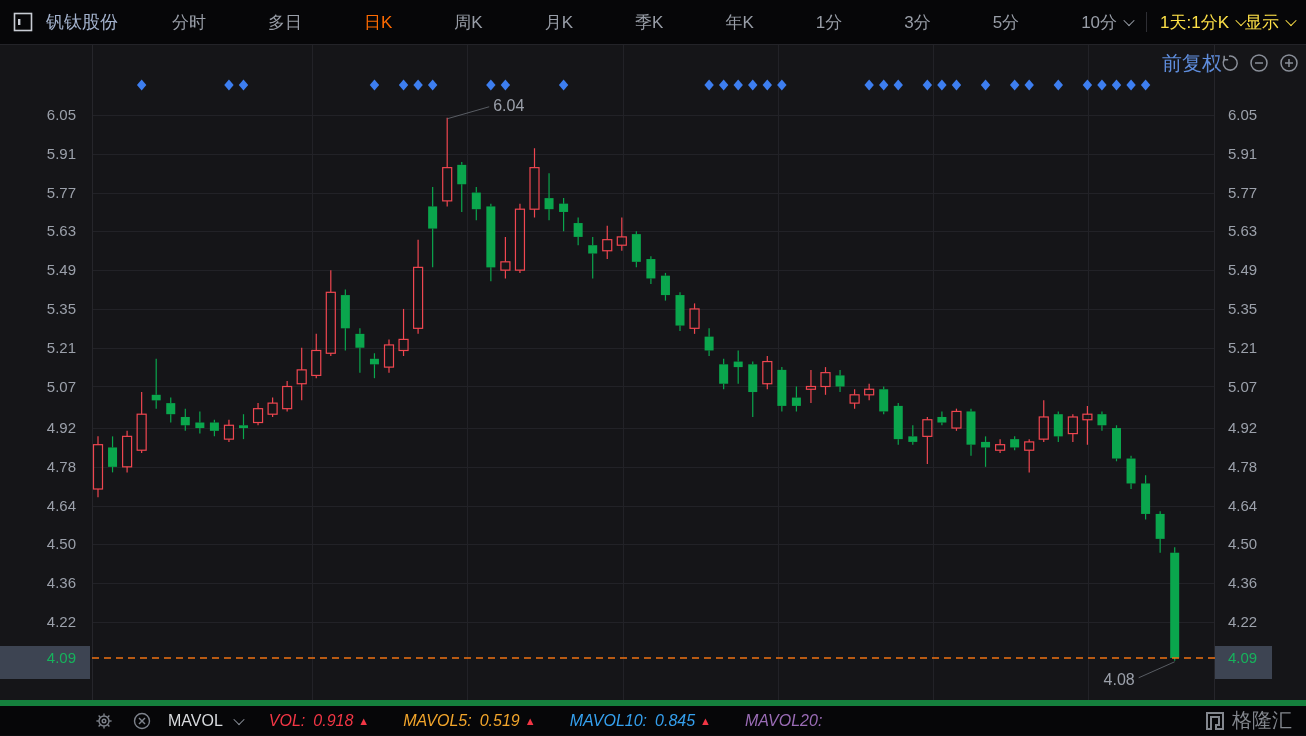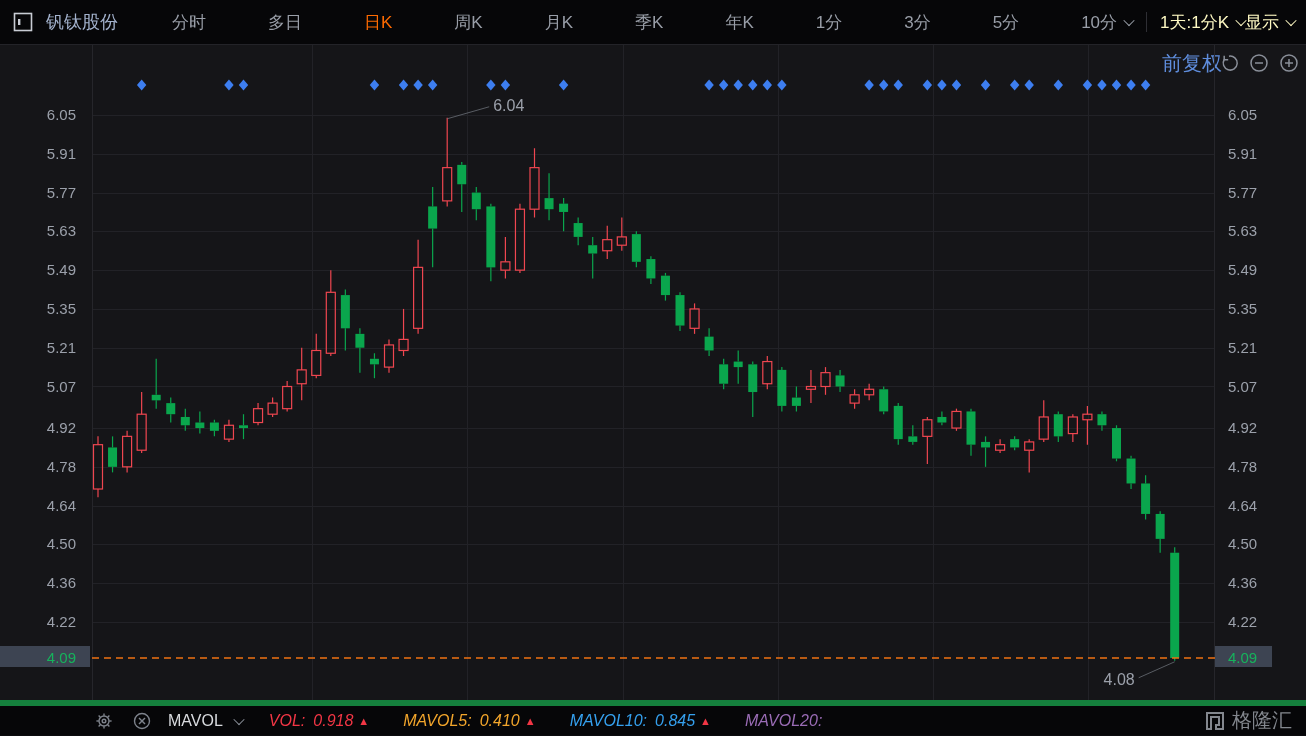--- a/index.html
+++ b/index.html
@@ -7,32 +7,32 @@
 
   
   .toolbar{height:45px;background:#060608;border-bottom:1px solid #232328;display:flex;align-items:center;padding:0 8px 0 10px;box-sizing:border-box;color:#999ea8;font-size:17px;white-space:nowrap;}
   .toolbar .icon-btn{display:inline-flex;align-items:center;justify-content:center;width:26px;height:26px;color:#8a8f99;cursor:pointer;flex:0 0 auto;}
   .stock-name{color:#a3b2cd;font-size:18px;margin:0 22px 0 10px;}
   .tab-row{display:flex;align-items:center;gap:30px;}
   .tab{cursor:pointer;color:#999ea8;display:inline-flex;align-items:center;margin-left:32px;}
   .chev{width:7px;height:7px;border-right:1.5px solid currentColor;border-bottom:1.5px solid currentColor;transform:rotate(45deg) translate(-1px,-1px);display:inline-block;margin-left:8px;}
   .vdiv{width:1px;height:20px;background:#2e2e34;margin:0 13px;flex:0 0 auto;}
   .tb-right{margin-left:auto;display:flex;align-items:center;gap:14px;}
-  .tb-text{color:#fef9c3;display:inline-flex;align-items:center;cursor:pointer;}
+  .tb-text{color:#fde047;display:inline-flex;align-items:center;cursor:pointer;}
   .vs-f10{font-size:18px;letter-spacing:1px;color:#9aa0ab;display:flex;align-items:center;gap:12px;}
 
   
   .chart-section{position:relative;height:655px;background:#151518;}
   .adjust-row{position:absolute;top:5px;right:84px;font-size:20px;color:#5f8ddc;cursor:pointer;}
   .zoom-ctrls{position:absolute;top:7px;right:6px;display:flex;align-items:center;gap:8px;color:#8a8f99;}
   .zoom-ctrls .icon-btn{width:22px;height:22px;display:inline-flex;align-items:center;justify-content:center;cursor:pointer;}
   .axis-label{position:absolute;font-size:15px;color:#9ba0aa;height:20px;line-height:20px;}
   .axis-label.left{left:0;width:76px;text-align:right;}
   .axis-label.right{left:1228px;}
-  .price-badge{position:absolute;top:601px;height:21px;line-height:24px;background:#3d4452;font-size:15px;box-sizing:border-box;}
+  .price-badge{position:absolute;top:601px;height:33px;line-height:24px;background:#3d4452;font-size:15px;box-sizing:border-box;}
   .price-badge.left{left:0;width:90px;text-align:right;padding-right:14px;}
   .price-badge.right{left:1215px;width:57px;padding-left:13px;}
   #plot{position:absolute;left:92px;top:0;}
 
   
   .bottom-bar{height:35px;background:#060608;border-top:6px solid #15803d;display:flex;align-items:center;padding-left:92px;box-sizing:border-box;font-size:16px;color:#d9dbdf;white-space:nowrap;}
   .bottom-bar .icon-btn{display:inline-flex;align-items:center;justify-content:center;width:24px;height:24px;color:#7e838c;cursor:pointer;margin-right:14px;}
   .legend-item{display:inline-flex;align-items:center;margin-right:34px;font-style:italic;}
   .legend-item .lbl{margin-right:8px;}
   .legend-item .val{}
@@ -522,21 +522,21 @@
     <span>MAVOL</span>
     <span class="chev"></span>
   </span>
   <span class="legend-item">
     <span class="lbl" style="color: rgb(242, 54, 69);">VOL:</span>
     <span class="val" style="color: rgb(242, 54, 69);">0.918</span>
     <span class="tri-up" style="color: rgb(242, 54, 69);">▲</span>
   </span>
   <span class="legend-item">
     <span class="lbl" style="color: rgb(242, 165, 43);">MAVOL5:</span>
-    <span class="val" style="color: rgb(242, 165, 43);">0.410</span>
+    <span class="val" style="color: rgb(242, 165, 43);">0.519</span>
     <span class="tri-up" style="color: rgb(242, 54, 69);">▲</span>
   </span>
   <span class="legend-item">
     <span class="lbl" style="color: rgb(53, 160, 238);">MAVOL10:</span>
     <span class="val" style="color: rgb(53, 160, 238);">0.845</span>
     <span class="tri-up" style="color: rgb(242, 54, 69);">▲</span>
   </span>
   <span class="legend-item">
     <span class="lbl" style="color: rgb(154, 108, 181);">MAVOL20:</span>
   </span>

